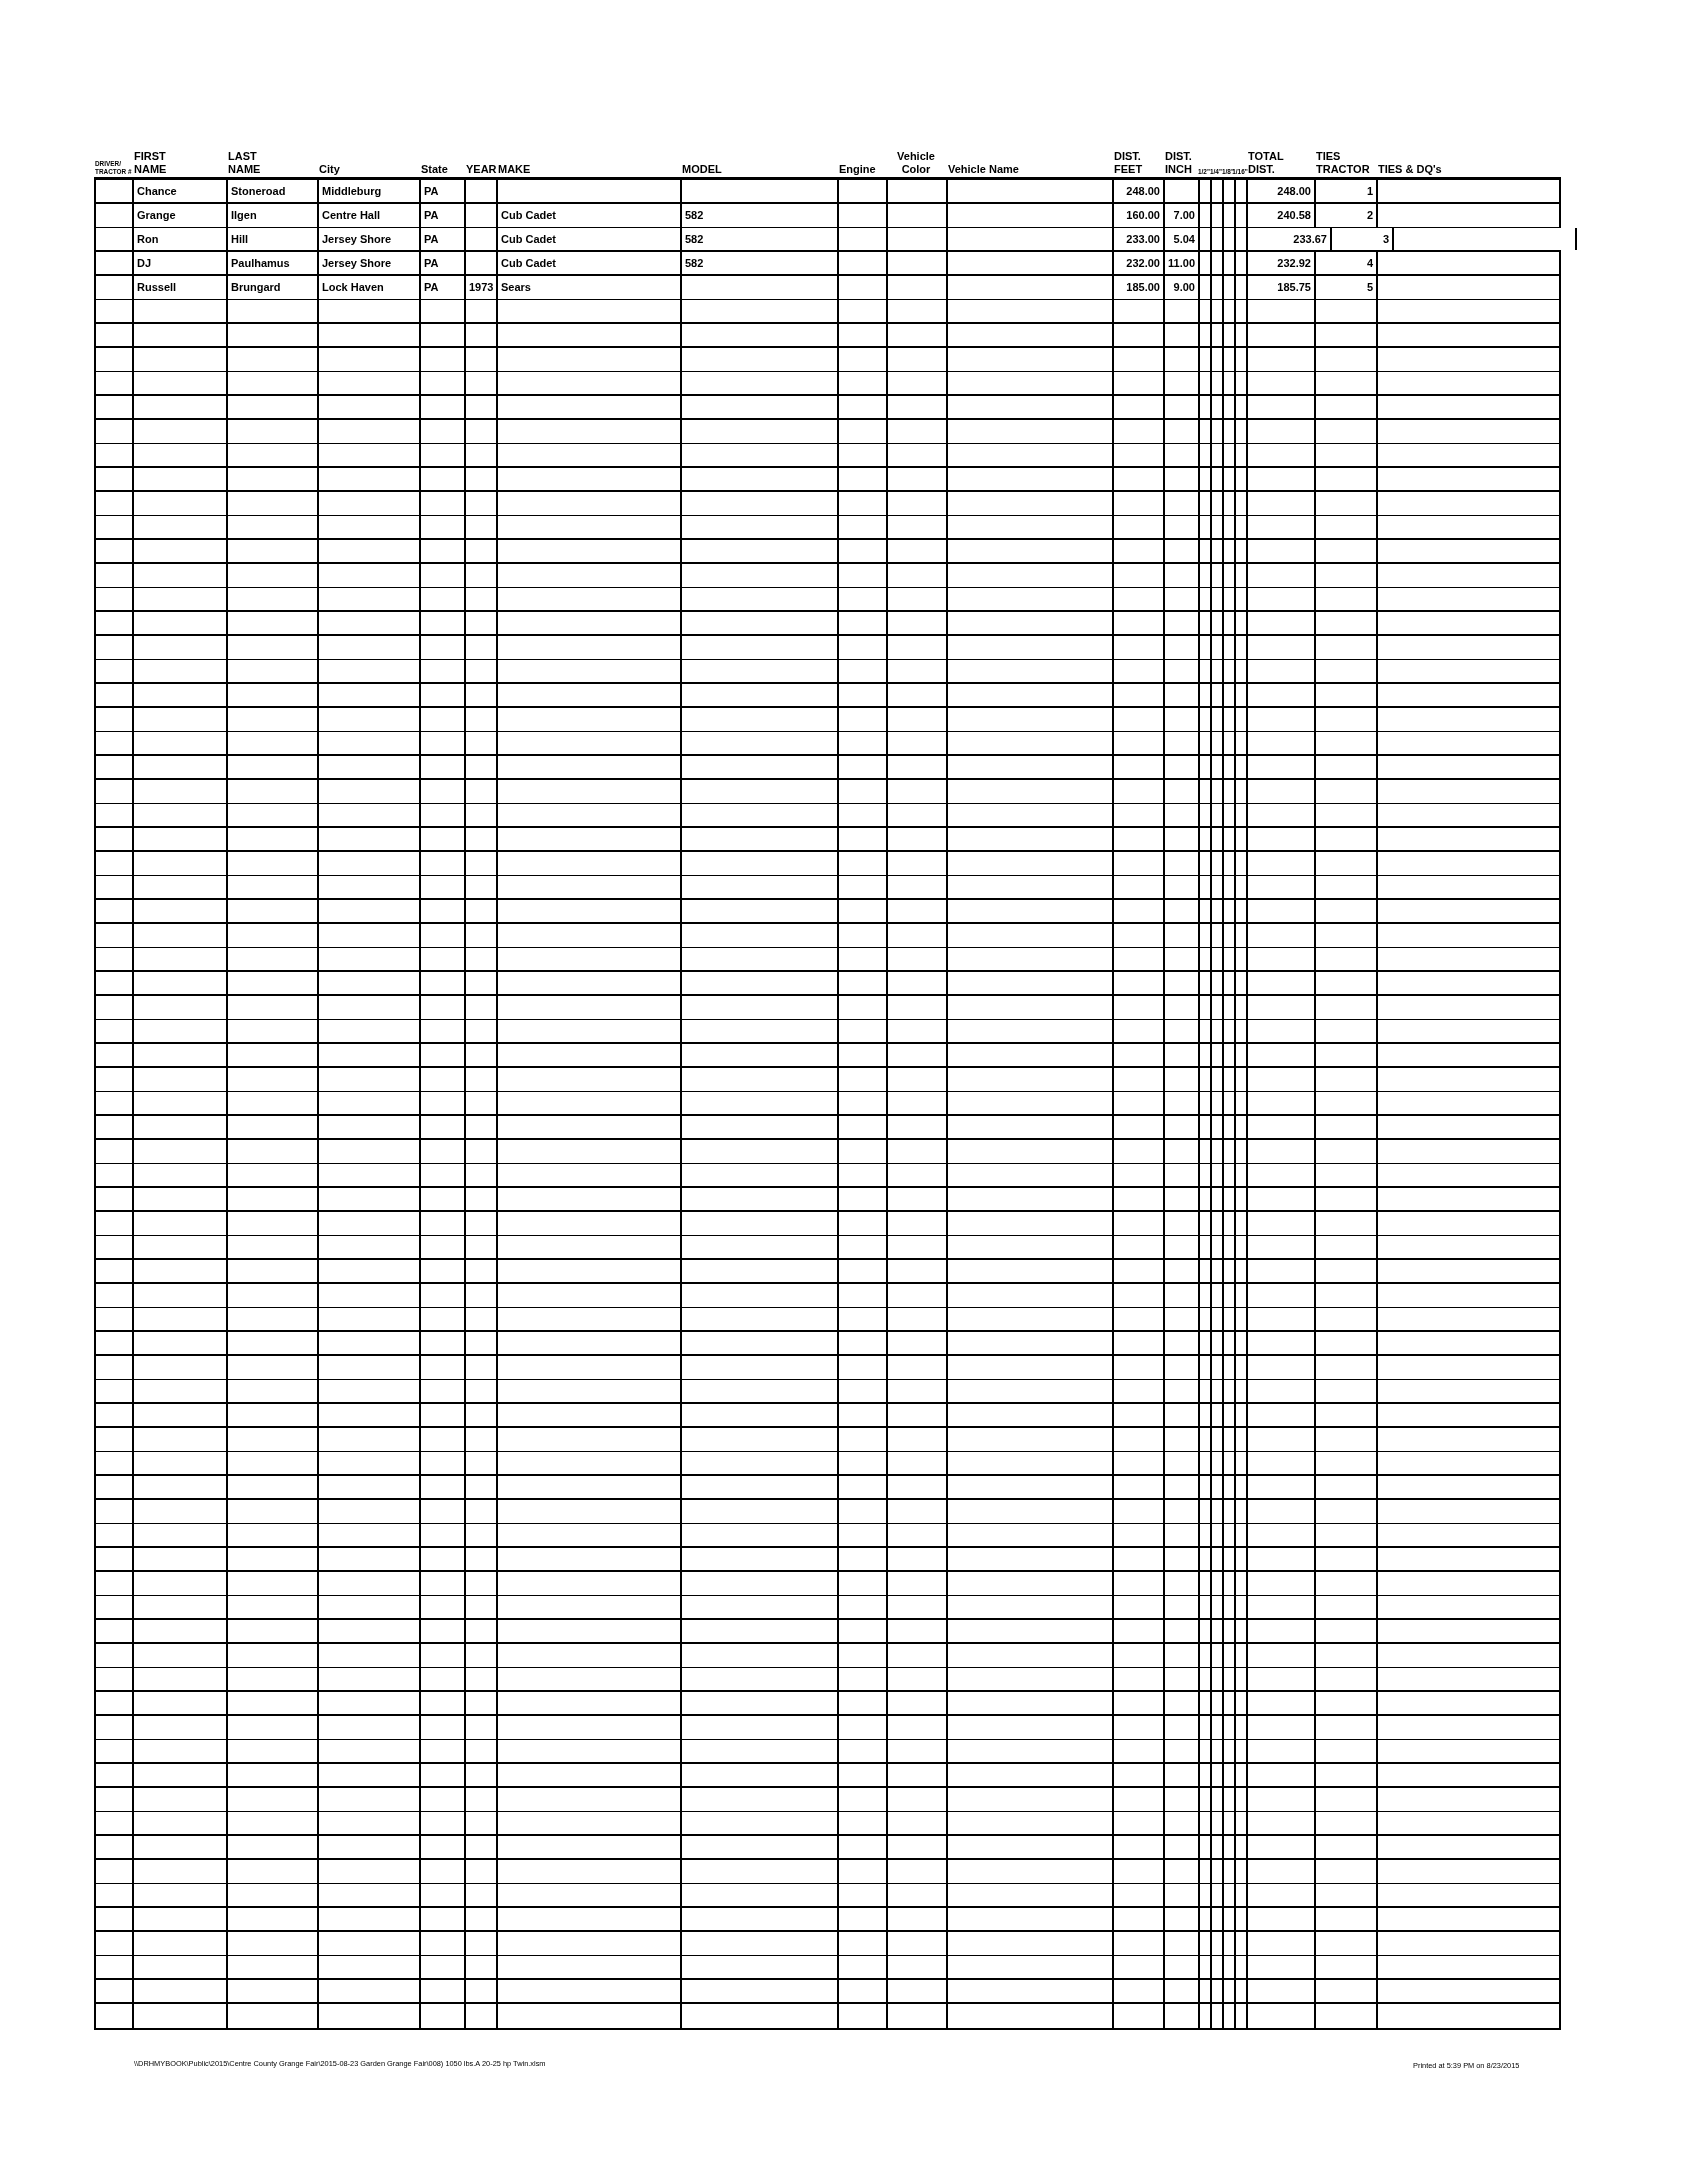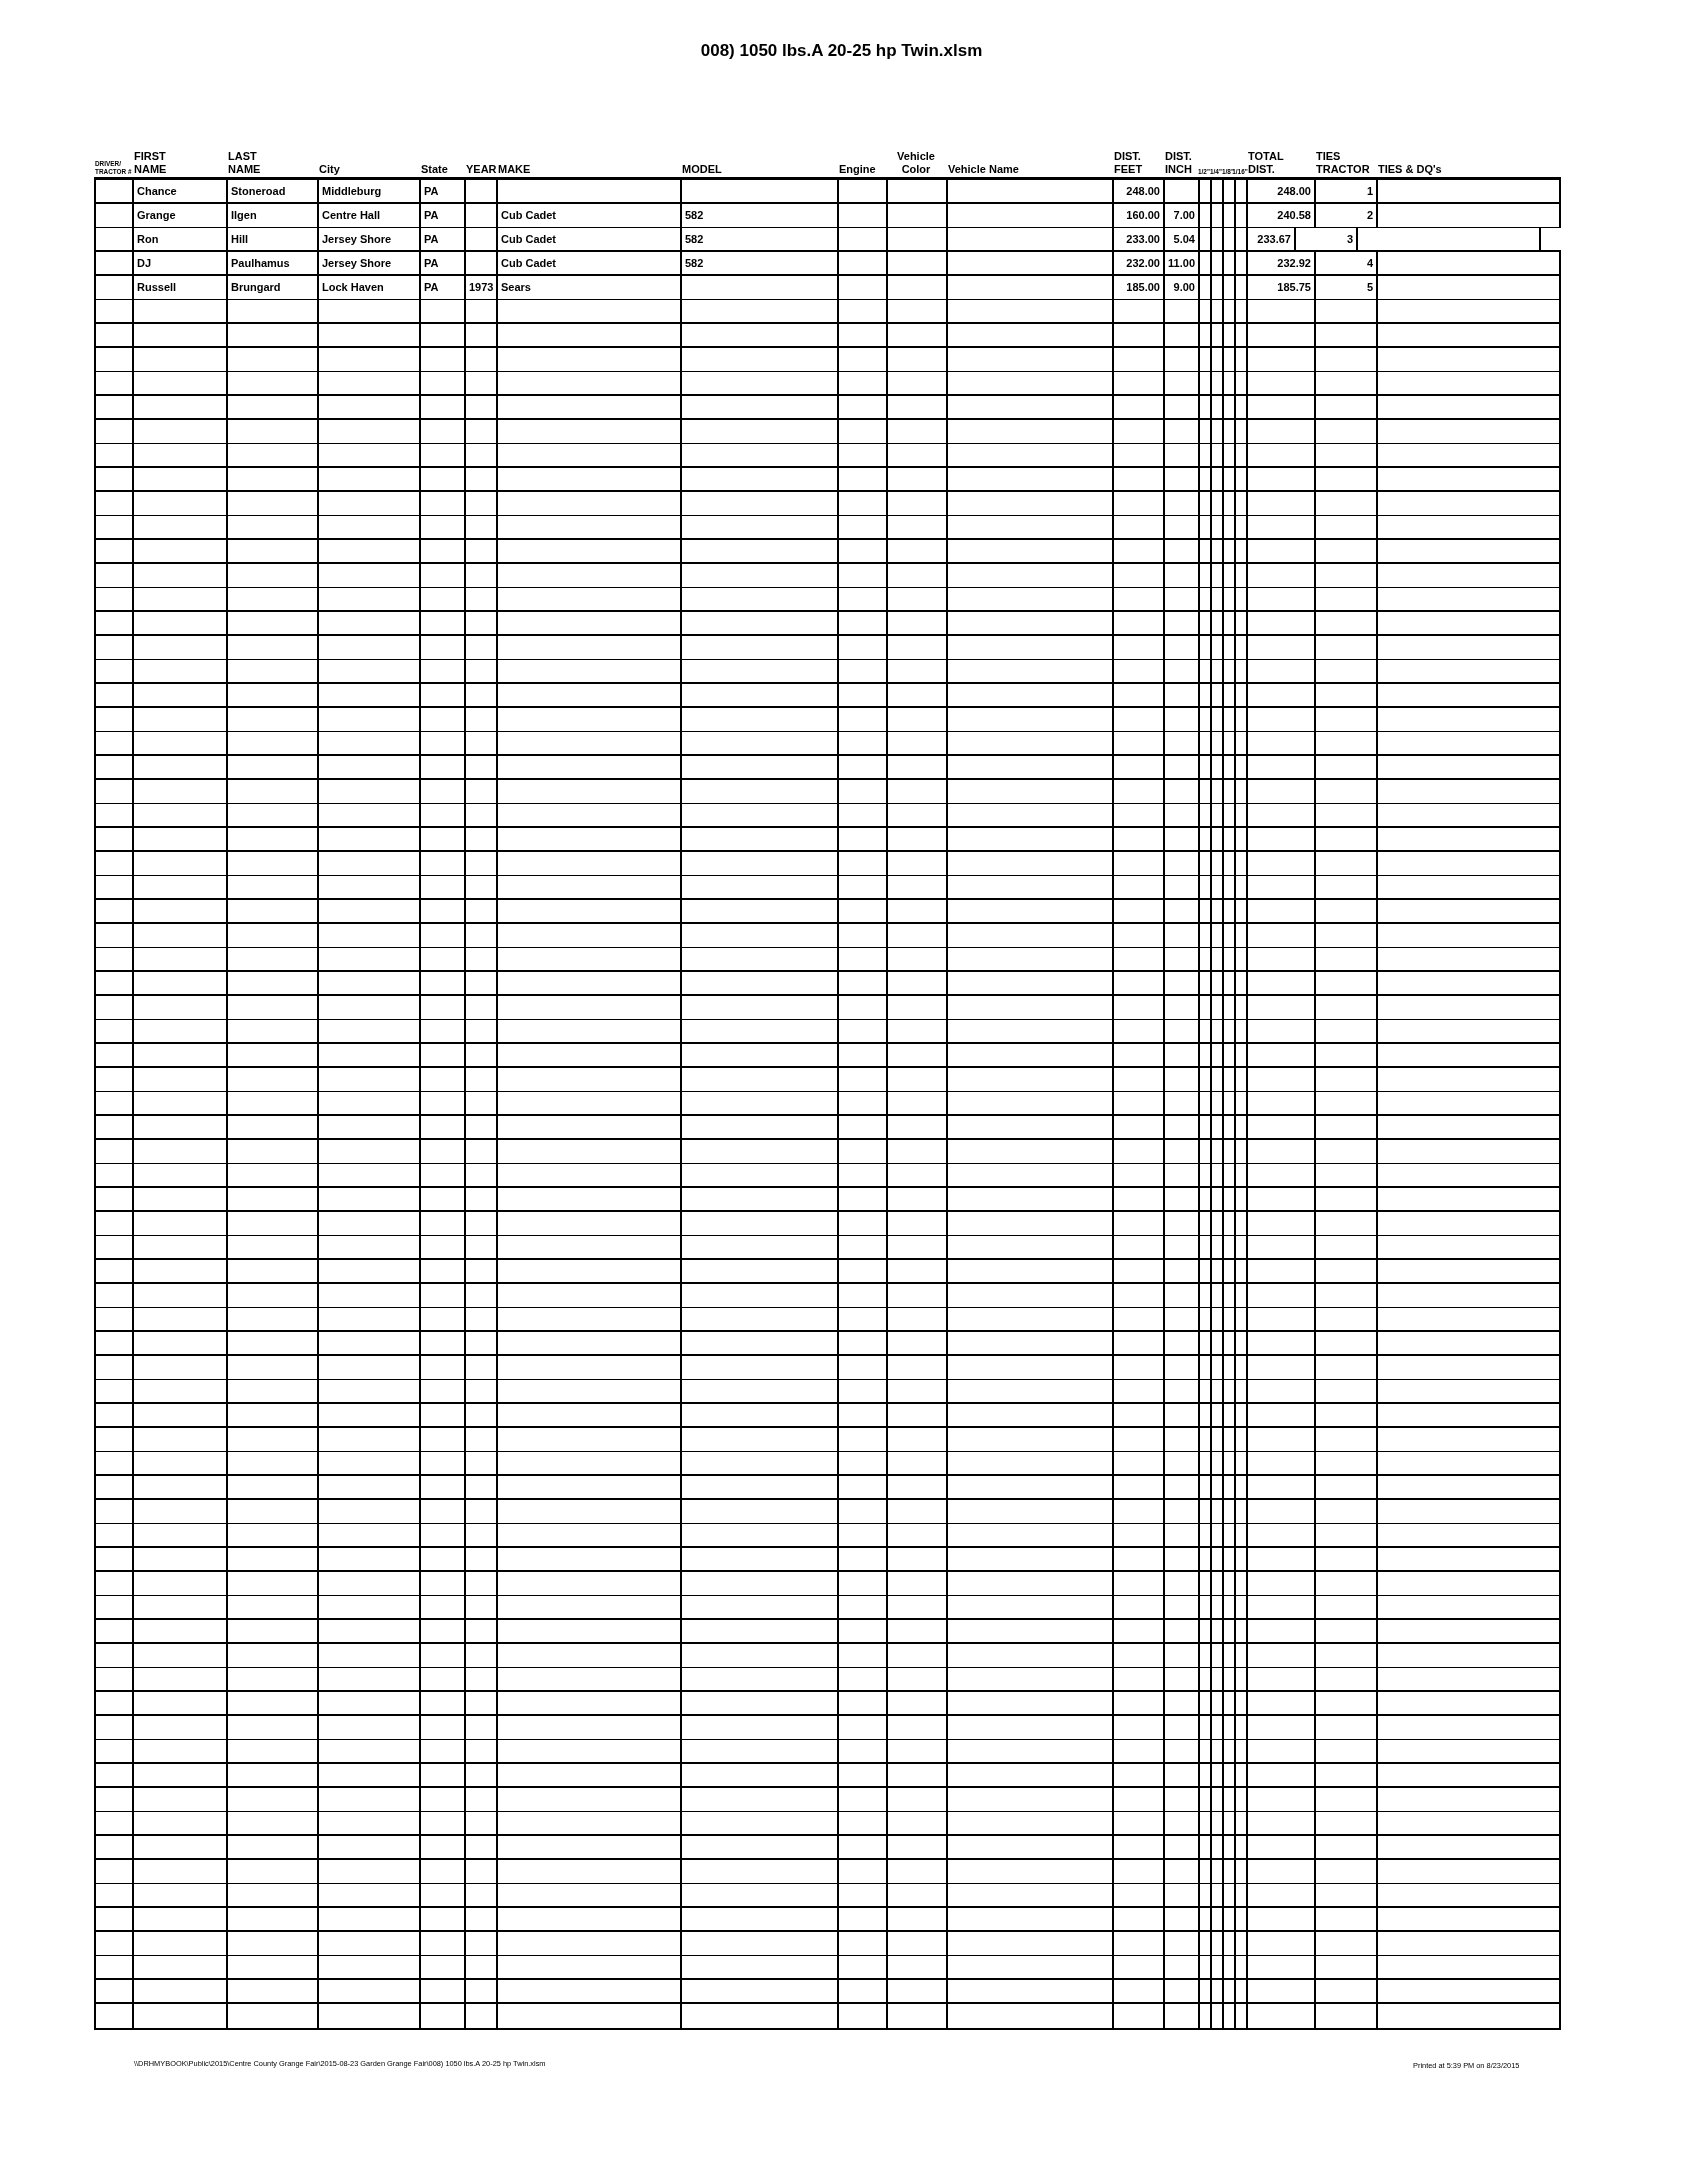--- a/index.html
+++ b/index.html
@@ -34,21 +34,20 @@
   .gcell.right{text-align:right;}
   .footer-left{position:absolute;left:134px;top:2059px;font-size:7.4px;white-space:pre;}
   .footer-right{position:absolute;left:1413px;top:2061px;font-size:7.4px;white-space:pre;}
 </style>
 </head>
 <body>
 
 <div class="page">
 
   <div class="title-block">
-    <div class="title-line">008) 1050 lbs.A 20-25 hp Twin.xlsm</div>
   </div>
 
   <div id="table-area">
     <div class="header-row" id="header-row">
         <div class="hcell tiny" style="width: 38px;"><span class="hline">DRIVER/</span><span class="hline">TRACTOR #</span></div>
         <div class="hcell" style="width: 94px;"><span class="hline">FIRST</span><span class="hline">NAME</span></div>
         <div class="hcell" style="width: 91px;"><span class="hline">LAST</span><span class="hline">NAME</span></div>
         <div class="hcell" style="width: 102px;"><span class="hline">City</span></div>
         <div class="hcell" style="width: 45px;"><span class="hline">State</span></div>
         <div class="hcell" style="width: 32px;"><span class="hline">YEAR</span></div>
@@ -123,21 +122,21 @@
           <div class="gcell" style="width: 157px;">582</div>
           <div class="gcell" style="width: 49px;"></div>
           <div class="gcell" style="width: 60px;"></div>
           <div class="gcell" style="width: 166px;"></div>
           <div class="gcell right" style="width: 51px;">233.00</div>
           <div class="gcell right" style="width: 35px;">5.04</div>
           <div class="gcell" style="width: 12px;"></div>
           <div class="gcell" style="width: 12px;"></div>
           <div class="gcell" style="width: 12px;"></div>
           <div class="gcell" style="width: 12px;"></div>
-          <div class="gcell right" style="width: 48px;">233.67</div>
+          <div class="gcell right" style="width: 84px;">233.67</div>
           <div class="gcell right" style="width: 62px;">3</div>
           <div class="gcell" style="width: 183px;"></div>
         </div>
         <div class="grid-row">
           <div class="gcell" style="width: 38px;"></div>
           <div class="gcell" style="width: 94px;">DJ</div>
           <div class="gcell" style="width: 91px;">Paulhamus</div>
           <div class="gcell" style="width: 102px;">Jersey Shore</div>
           <div class="gcell" style="width: 45px;">PA</div>
           <div class="gcell" style="width: 32px;"></div>

